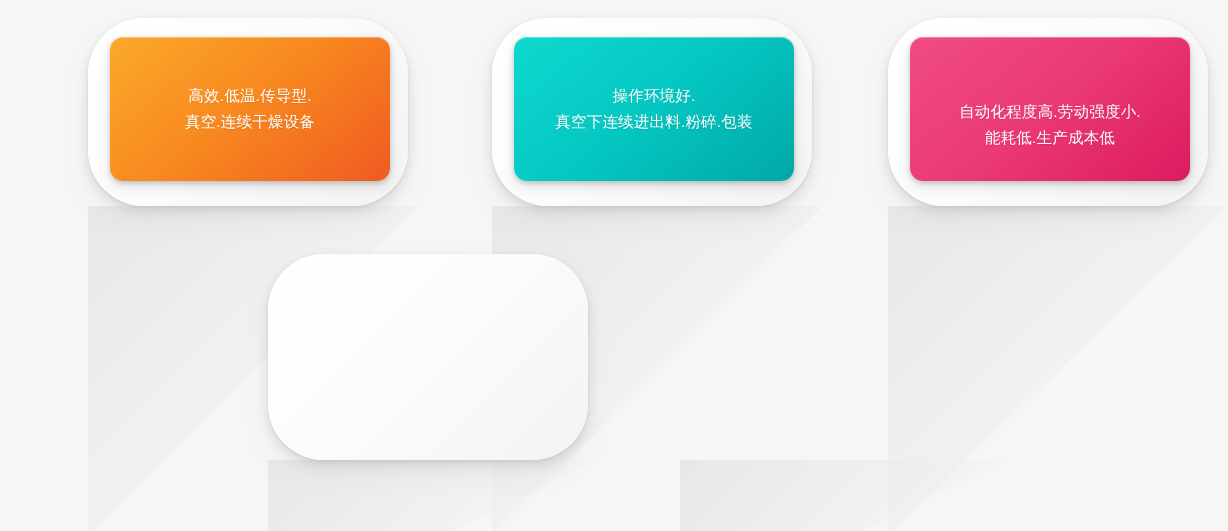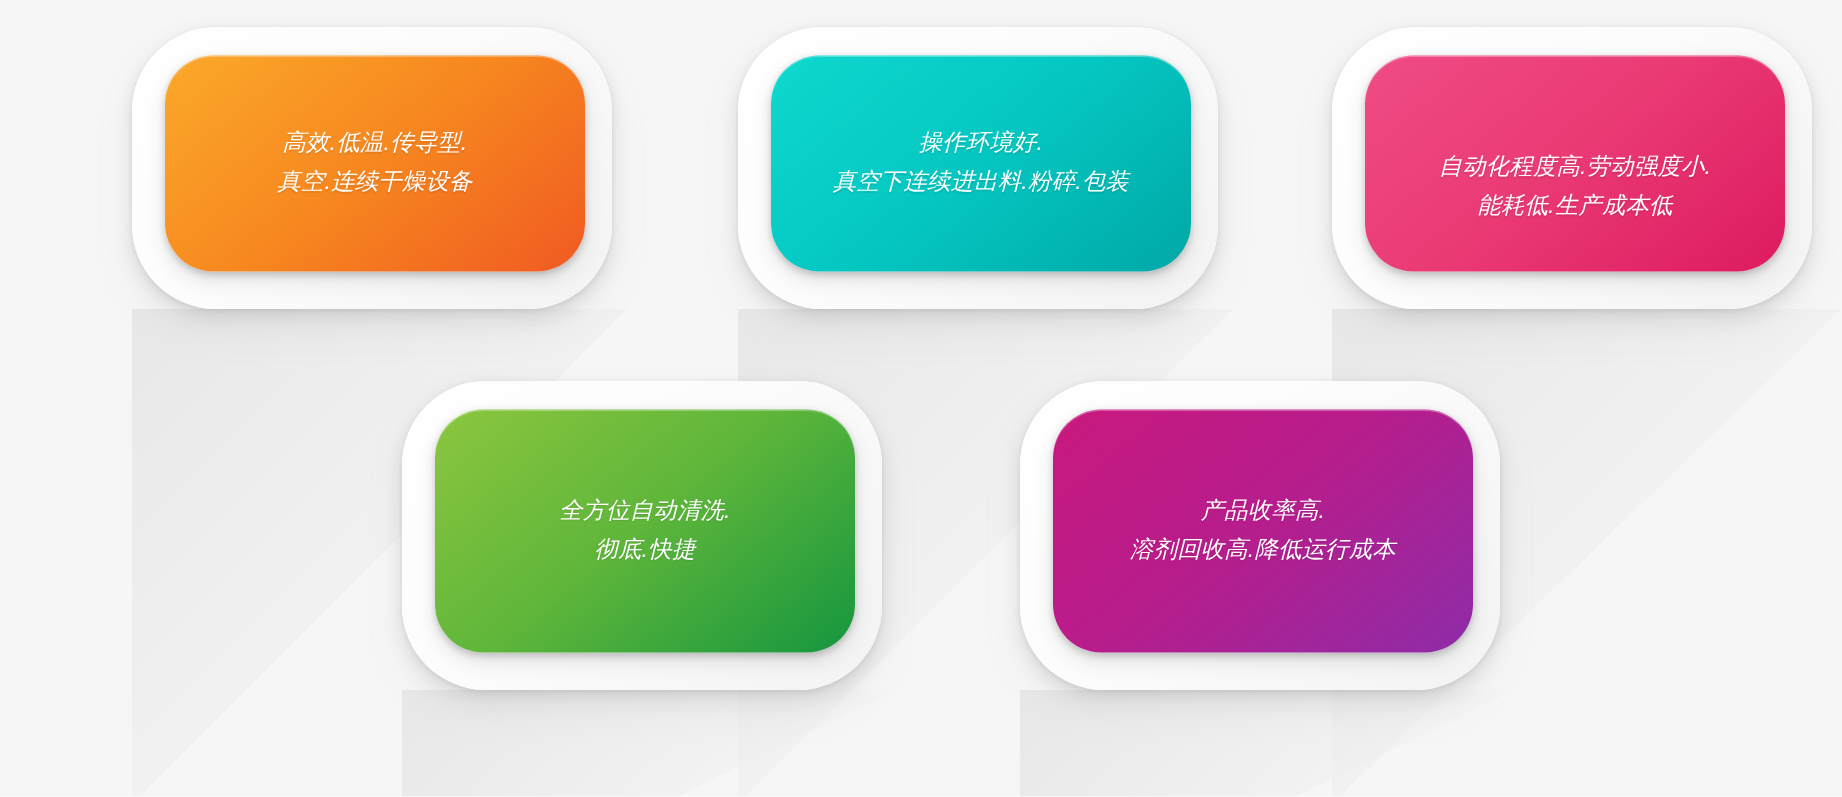--- a/index.html
+++ b/index.html
@@ -55,31 +55,30 @@
     inset: 0;
     border-radius: 56px;
     background: linear-gradient(135deg,
                 rgba(255,255,255,1) 0%,
                 rgba(252,252,252,1) 45%,
                 rgba(243,243,243,1) 100%);
     z-index: 0;
   }
   .panel {
     position: absolute;
-    border-radius: 32px;
+    border-radius: 13px;
     z-index: 1;
     display: flex;
     align-items: center;
     justify-content: center;
     text-align: center;
     box-shadow:
       inset 0 1px 0 rgba(255,255,255,0.30),
       0 2px 5px rgba(0,0,0,0.18),
       0 6px 14px rgba(0,0,0,0.10);
-    font-style: italic;
   }
   .panel-text {
     color: #ffffff;
     font-size: 15.5px;
     line-height: 26px;
     letter-spacing: 0.2px;
     white-space: pre-line;
     text-shadow: 0 1px 1px rgba(0,0,0,0.10);
     user-select: none;
   }
@@ -117,25 +116,14 @@
     </div>
     <div class="card" style="left: 888px; top: 18px; width: 320px; height: 188px;">
       <div class="frame"></div>
       <div class="panel" style="background: linear-gradient(140deg, rgb(240, 75, 133) 0%, rgb(234, 58, 116) 48%, rgb(221, 26, 96) 100%);">
         <div class="panel-text" style="color: rgb(255, 255, 255); margin-top: 31px;">自动化程度高.劳动强度小.
 能耗低.生产成本低</div>
       </div>
     </div>
     <div class="card" style="left: 268px; top: 254px; width: 320px; height: 206px;">
       <div class="frame"></div>
-      <div class="panel" style="background: linear-gradient(140deg, rgb(140, 198, 63) 0%, rgb(95, 182, 58) 48%, rgb(21, 150, 63) 100%);">
-        <div class="panel-text" style="color: rgb(255, 255, 255);">全方位自动清洗.
-彻底.快捷</div>
-      </div>
-    </div>
-    <div class="card" style="left: 680px; top: 254px; width: 320px; height: 206px;">
-      <div class="frame"></div>
-      <div class="panel" style="background: linear-gradient(140deg, rgb(201, 25, 127) 0%, rgb(182, 29, 140) 48%, rgb(142, 44, 168) 100%);">
-        <div class="panel-text" style="color: rgb(255, 255, 255);">产品收率高.
-溶剂回收高.降低运行成本</div>
-      </div>
     </div>
   </div>
 
 </body></html>

